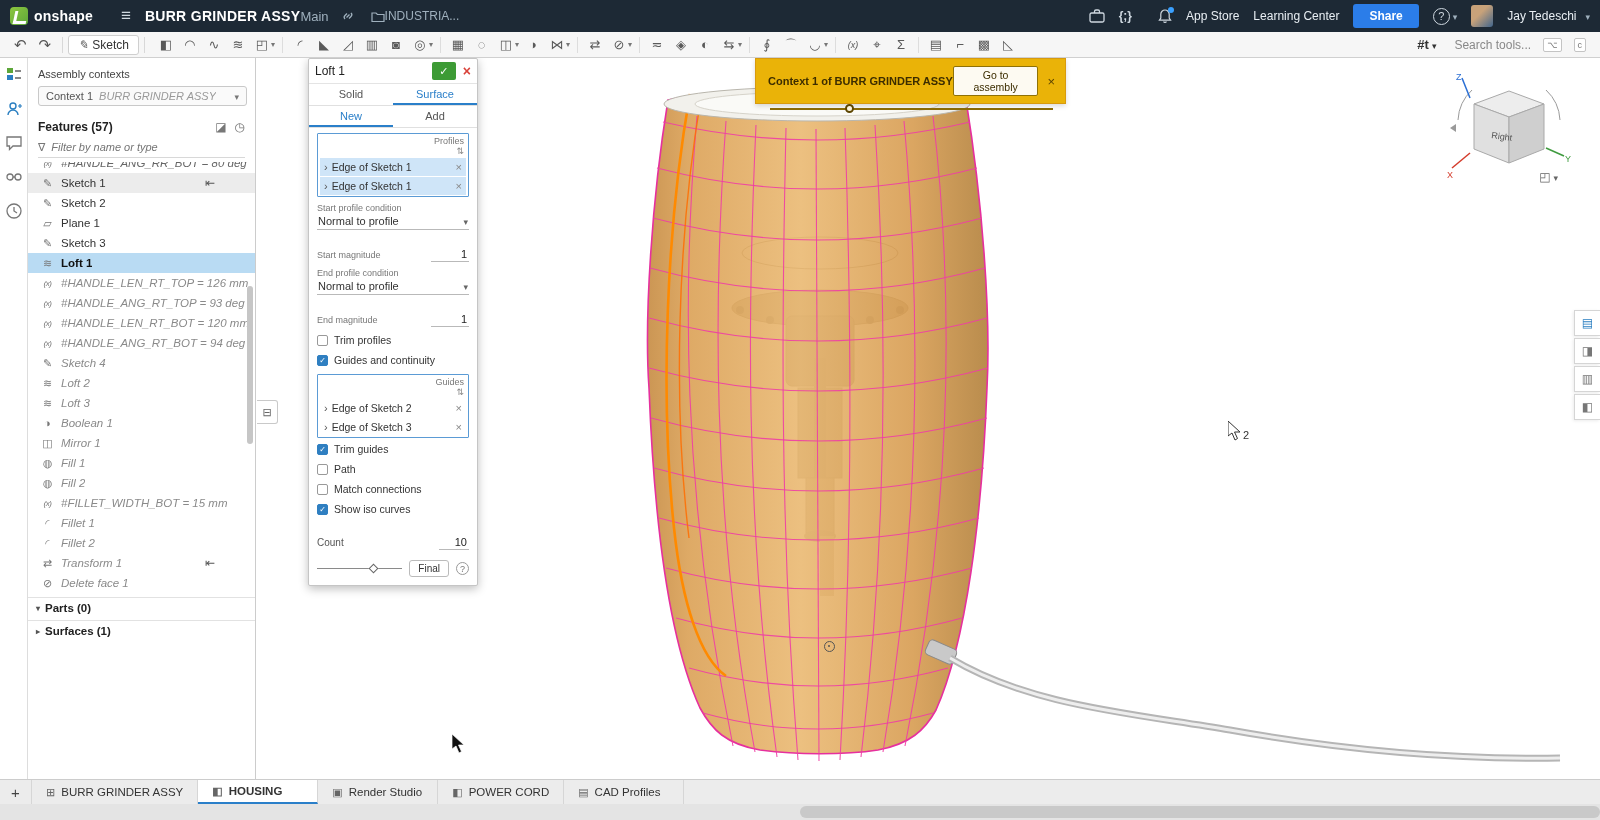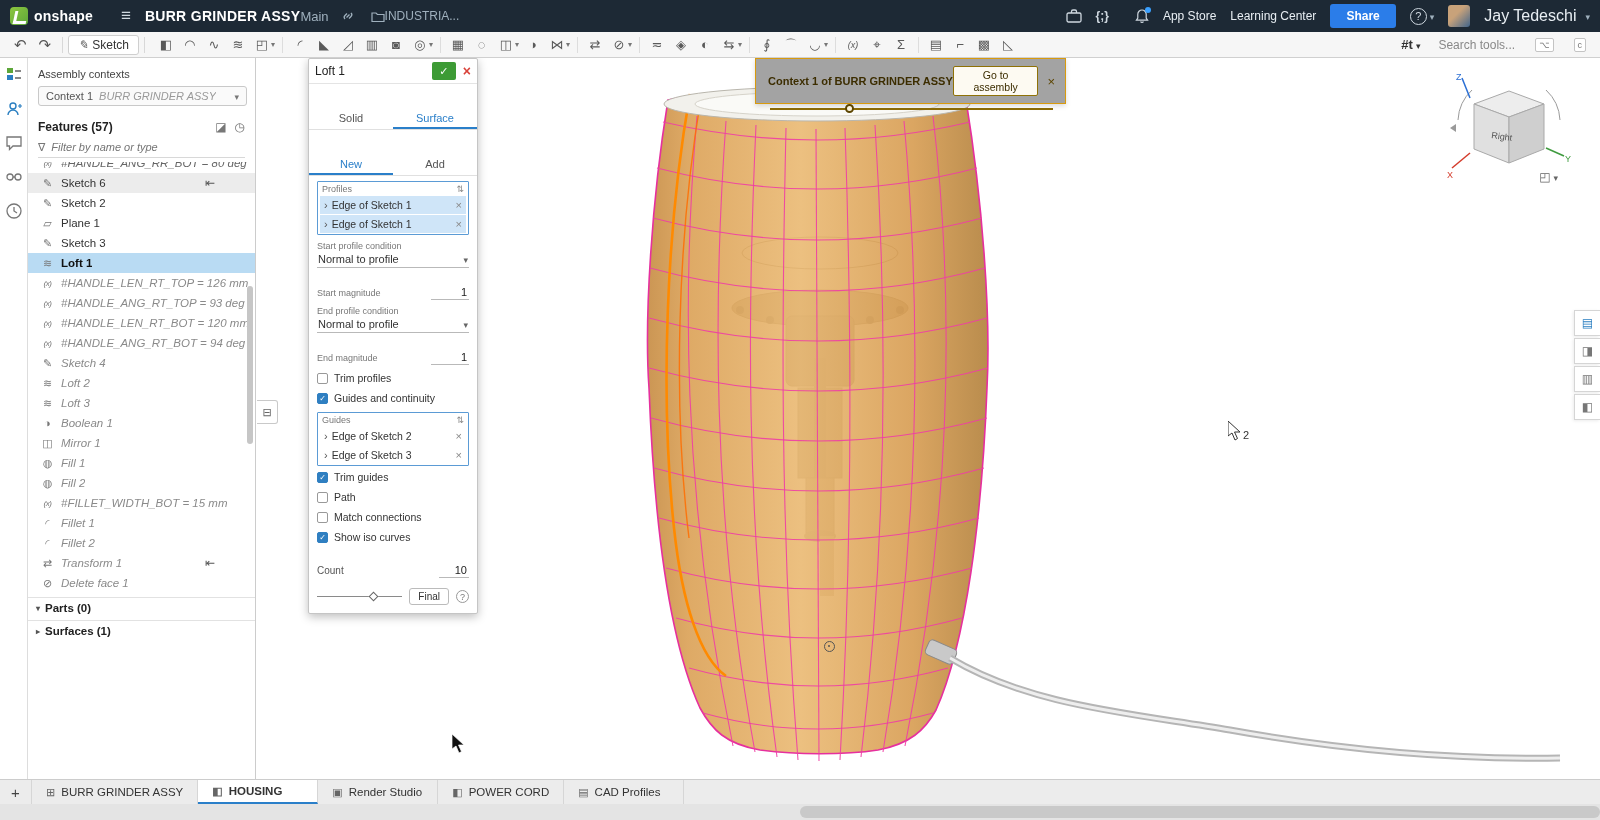--- a/index.html
+++ b/index.html
@@ -25,40 +25,40 @@
   .topbar-right { margin-left:auto; display:flex; align-items:center; gap:14px; }
   .fs-glyph { font-size:12px; color:#cfd8e0; font-weight:bold; cursor:pointer; }
   .bell { position:relative; cursor:pointer; }
   .bell .dot { position:absolute; right:-2px; top:-2px; width:6px; height:6px; border-radius:50%; background:#3aa0ff; }
   .top-link { font-size:12px; color:#e8eef3; cursor:pointer; white-space:nowrap; }
   .share-btn { background:#2b7de9; color:#fff; border:none; border-radius:3px; padding:5px 16px;
     font-size:12px; font-weight:bold; cursor:pointer; font-family:inherit; }
   .help-circle { width:17px; height:17px; border:1.5px solid #cfd8e0; border-radius:50%;
     display:inline-flex; align-items:center; justify-content:center; font-size:11px; color:#cfd8e0; cursor:pointer; }
   .avatar { width:22px; height:22px; border-radius:3px; background:linear-gradient(135deg,#c8a27a 40%,#41658c); cursor:pointer; }
-  .user-name { font-size:16px; color:#e8eef3; cursor:pointer; }
+  .user-name { font-size:12px; color:#e8eef3; cursor:pointer; }
   .caret::after { content:"▾"; font-size:9px; color:inherit; margin-left:3px; }
   .w-caret { color:#9fb0bd; }
   
   .toolbar { position:absolute; top:32px; left:0; right:0; height:26px; background:#f6f6f6;
     border-bottom:1px solid #d0d0d0; display:flex; align-items:center; z-index:55; padding:0 8px; }
   .tbtn { color:#555; font-size:15px; padding:0 6px; cursor:pointer; }
   .undo::before { content:"↶"; } .redo::before { content:"↷"; }
   .tb-sep { width:1px; height:16px; background:#d8d8d8; margin:0 5px; }
   .sketch-btn { display:inline-flex; align-items:center; gap:4px; background:#fff; border:1px solid #cfcfcf;
     border-radius:3px; padding:2px 9px; font-size:12px; color:#333; cursor:pointer; font-family:inherit; }
   .pencil::before { content:"✎"; font-size:12px; color:#555; }
   .tb-icons { display:flex; align-items:center; margin-left:4px; }
   .tb-icon { width:24px; text-align:center; font-size:13px; color:#5a5a5a; cursor:pointer; line-height:24px; }
   .tb-icon.var-ic { font-size:9px; font-style:italic; }
   .tb-caret { font-size:8px; color:#777; margin:0 2px 0 -3px; cursor:pointer; }
   .tb-div { width:1px; height:16px; background:#ddd; margin:0 5px; }
   .toolbar-right { margin-left:auto; display:flex; align-items:center; gap:12px; }
   .vars { font-size:13px; color:#333; cursor:pointer; }
-  .search-field { display:flex; align-items:flex-start; gap:20px; color:#888; font-size:12px;
+  .search-field { display:flex; align-items:flex-start; gap:12px; color:#888; font-size:12px;
     padding:2px 6px; cursor:text; }
   .search-field kbd { font-family:inherit; font-size:9px; color:#777; border:1px solid #c4c4c4;
     border-radius:2px; padding:0 3px; background:#fff; line-height:12px; }
   
   .leftstrip { position:absolute; left:0; top:58px; bottom:41px; width:28px; background:#fff;
     border-right:1px solid #ddd; z-index:40; display:flex; flex-direction:column; align-items:center; padding-top:8px; gap:16px; }
   .strip-ic { width:18px; height:18px; cursor:pointer; }
   
   .fpanel { position:absolute; left:28px; top:58px; bottom:41px; width:228px; background:#fff;
     border-right:1px solid #ccc; z-index:40; overflow:hidden; }
@@ -102,25 +102,25 @@
     border:1px solid #c5c5c5; border-radius:2px; box-shadow:0 3px 10px rgba(0,0,0,.25); }
   .dlg-head { display:flex; align-items:center; height:25px; padding:0 6px; border-bottom:1px solid #e4e4e4; }
   .dlg-title { font-size:12px; color:#222; }
   .dlg-accept { margin-left:auto; width:24px; height:18px; background:#3d9b35; border-radius:2px;
     color:#fff; display:flex; align-items:center; justify-content:center; font-size:11px; cursor:pointer; }
   .dlg-accept::after { content:"✓"; }
   .dlg-cancel { margin-left:7px; color:#d9433b; font-size:14px; cursor:pointer; }
   .dlg-cancel::after { content:"×"; font-weight:bold; }
   .dlg-tabs { display:flex; border-bottom:1px solid #e0e0e0; }
   .dlg-tab { flex:1; text-align:center; font-size:11px; color:#555; padding:4px 0 3px; cursor:pointer;
-    border-bottom:2px solid transparent;margin-top:24px; }
+    border-bottom:2px solid transparent; }
   .dlg-tab.active { color:#2a7fc9; border-bottom-color:#2a7fc9; }
   .dlg-body { padding:5px 8px 8px 8px; }
   .sel-box { border:1px solid #5b9bd5; border-radius:1px; margin-bottom:2px; }
-  .sel-box-head { display:flex; align-items:flex-end; padding:2px 4px 1px 4px; }
+  .sel-box-head { display:flex; align-items:flex-end; padding:2px 4px 1px 4px;flex-direction:column; }
   .sel-box-head .lbl { font-size:9px; color:#777; }
   .sort-ic { margin-left:auto; font-size:9px; color:#888; cursor:pointer; }
   .sort-ic::after { content:"⇅"; }
   .sel-item { display:flex; align-items:center; height:18px; padding:0 4px; margin:1px 2px; font-size:10.5px; cursor:pointer; }
   .sel-item.blue { background:#cfe5f8; }
   .sel-item .chev { color:#555; font-size:11px; margin-right:4px; }
   .sel-item .sel-label { color:#333; white-space:nowrap; overflow:hidden; }
   .sel-item .rem { margin-left:auto; color:#888; font-size:11px; }
   .fld-label { font-size:9px; color:#777; margin-top:6px; }
   .fld-select { display:flex; align-items:center; font-size:11px; color:#333;
@@ -143,21 +143,21 @@
   .dlg-bottom { display:flex; align-items:center; margin-top:10px; gap:7px; }
   .slider { position:relative; flex:1; height:9px; cursor:pointer; }
   .slider .track { position:absolute; left:0; right:0; top:4px; height:1px; background:#8a8a8a; }
   .slider .thumb { position:absolute; left:62%; top:1px; width:7px; height:7px; background:#fff;
     border:1px solid #666; transform:rotate(45deg); }
   .final-btn { border:1px solid #bbb; border-radius:3px; background:#fff; font-size:10px; color:#333;
     padding:2px 8px; cursor:pointer; font-family:inherit; }
   .dlg-help { width:13px; height:13px; border:1px solid #999; border-radius:50%; color:#777;
     font-size:9px; display:flex; align-items:center; justify-content:center; cursor:pointer; }
   
-  .banner { position:absolute; left:755px; top:58px; width:311px; height:46px; background:#a3a3a3;
+  .banner { position:absolute; left:755px; top:58px; width:311px; height:46px; background:#eab308;
     border:1px solid #d89a0d; z-index:45; padding:7px 10px 6px 12px; box-shadow:0 2px 5px rgba(0,0,0,.15); }
   .banner-row { display:flex; align-items:center; }
   .banner-text { font-size:11px; font-weight:bold; color:#3c2d00; white-space:nowrap; }
   .banner-btn { margin-left:auto; background:#fdfaf2; border:1px solid #8f7106; border-radius:2px;
     font-size:10.5px; color:#3c2d00; padding:2px 9px; cursor:pointer; font-family:inherit; }
   .banner-close { margin-left:9px; color:#5c4500; font-size:13px; cursor:pointer; }
   .banner-slider { position:relative; margin-top:8px; height:10px; cursor:pointer; }
   .banner-slider .track { position:absolute; left:2px; right:2px; top:4px; height:2px; background:#8a6a05; }
   .banner-slider .thumb { position:absolute; left:27%; top:0; width:9px; height:9px; border-radius:50%;
     background:#fdf6e0; border:2px solid #5c4500; }
@@ -468,21 +468,21 @@
     <span class="funnel"></span>
     <input placeholder="Filter by name or type" style="">
   </div>
   <div class="ftree">
       <div class="feat-row clipped">
         <span class="feat-icon var">(x)</span>
         <span class="feat-label italic">#HANDLE_ANG_RR_BOT = 80 deg</span>
       </div>
       <div class="feat-row hover">
         <span class="feat-icon">✎</span>
-        <span class="feat-label">Sketch 6</span>
+        <span class="feat-label">Sketch 1</span>
         <span class="feat-marker">⇤</span>
       </div>
       <div class="feat-row">
         <span class="feat-icon">✎</span>
         <span class="feat-label">Sketch 2</span>
       </div>
       <div class="feat-row">
         <span class="feat-icon">▱</span>
         <span class="feat-label">Plane 1</span>
       </div>

